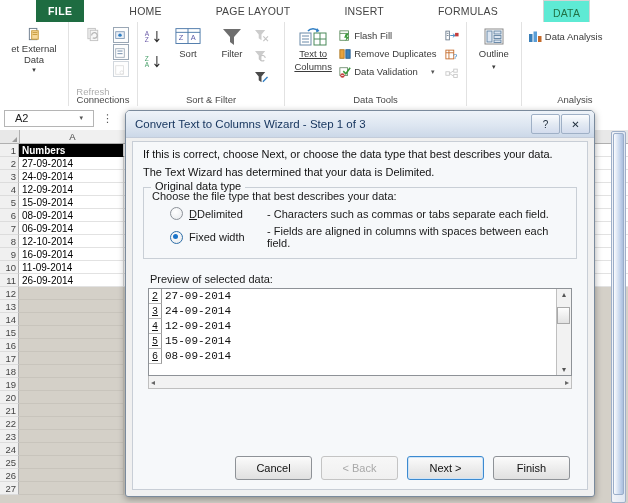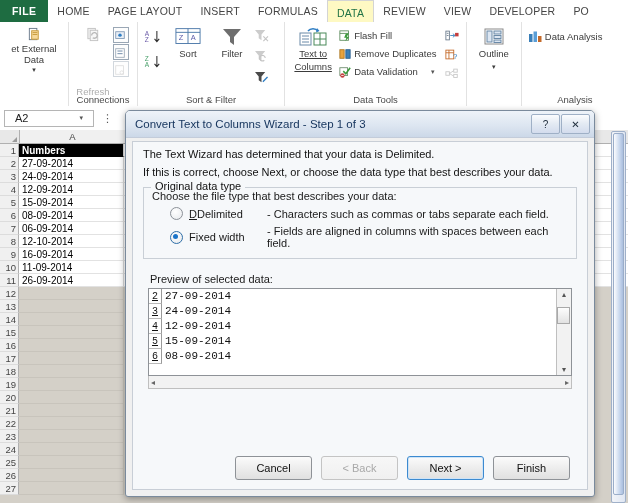--- a/index.html
+++ b/index.html
@@ -12,28 +12,28 @@
   
   .tabbar{
     position:absolute;left:0;top:0;width:628px;height:22px;
     background:#ffffff;
     border-bottom:1px solid #d4d4d4;
     display:flex;align-items:stretch;
   }
   .tab{
     display:flex;align-items:center;justify-content:center;
     font-size:10.5px;letter-spacing:.2px;color:#444;
-    padding:0 9px;white-space:nowrap;cursor:default;
+    padding:0 9px;white-space:nowrap;cursor:default;margin-left:36px;
   }
   .tab.file{
     background:#1e6c41;color:#fff;font-weight:bold;
     padding:0 12px;letter-spacing:.4px;
   }
   .tab.active{
-    color:#217346;background:#fef9c3;
+    color:#217346;background:#5eead4;
     border-left:1px solid #d4d4d4;border-right:1px solid #d4d4d4;
     border-top:1px solid #d4d4d4;
     position:relative;top:0;margin-bottom:-1px;height:23px;
   }
   
   .ribbon{
     position:absolute;left:0;top:22px;width:628px;height:84px;
     background:#ffffff;border-bottom:1px solid #c6c6c6;
     display:flex;align-items:stretch;
   }
@@ -661,22 +661,22 @@
 <div class="dialog">
   <div class="dlg-title">
     <span class="dlg-title-txt">Convert Text to Columns Wizard - Step 1 of 3</span>
     <span class="titlebtns">
       <span class="tbtn">?</span>
       <span class="tbtn">✕</span>
     </span>
   </div>
 
   <div class="dlg-body">
+    <div class="dlg-line">If this is correct, choose Next, or choose the data type that best describes your data.</div>
     <div class="dlg-line">The Text Wizard has determined that your data is Delimited.</div>
-    <div class="dlg-line">If this is correct, choose Next, or choose the data type that best describes your data.</div>
 
     <div class="groupbox">
       <span class="groupbox-lbl">Original data type</span>
       <div style="font-size:11px;">Choose the file type that best describes your data:</div>
 
       <div class="radio-row">
         <span class="radio"></span>
         <span class="radio-name"><span class="u">D</span><span>Delimited</span></span>
         <span class="radio-desc">- Characters such as commas or tabs separate each field.</span>
       </div>

